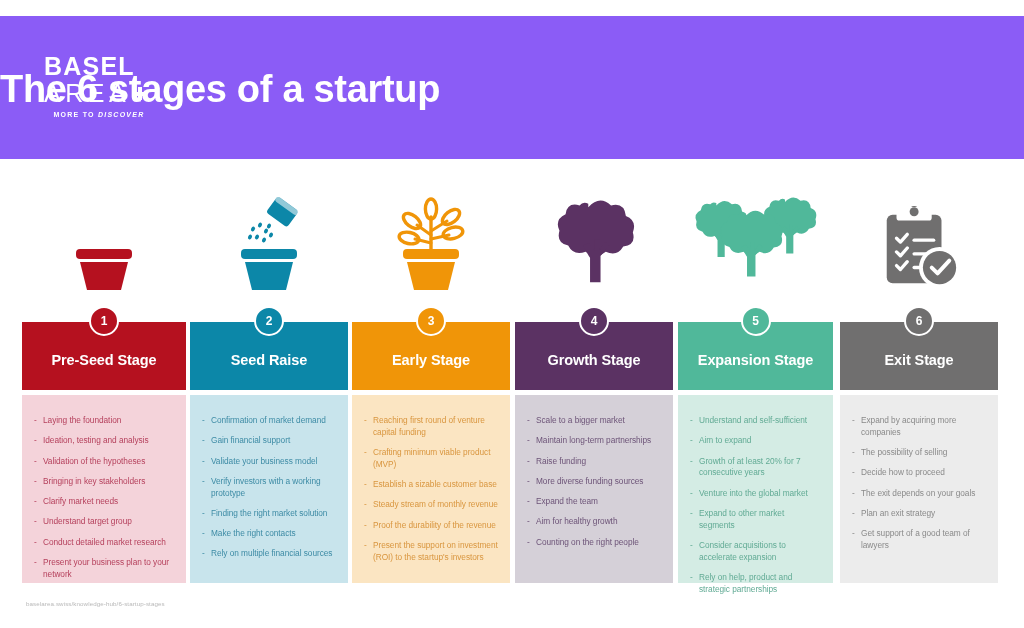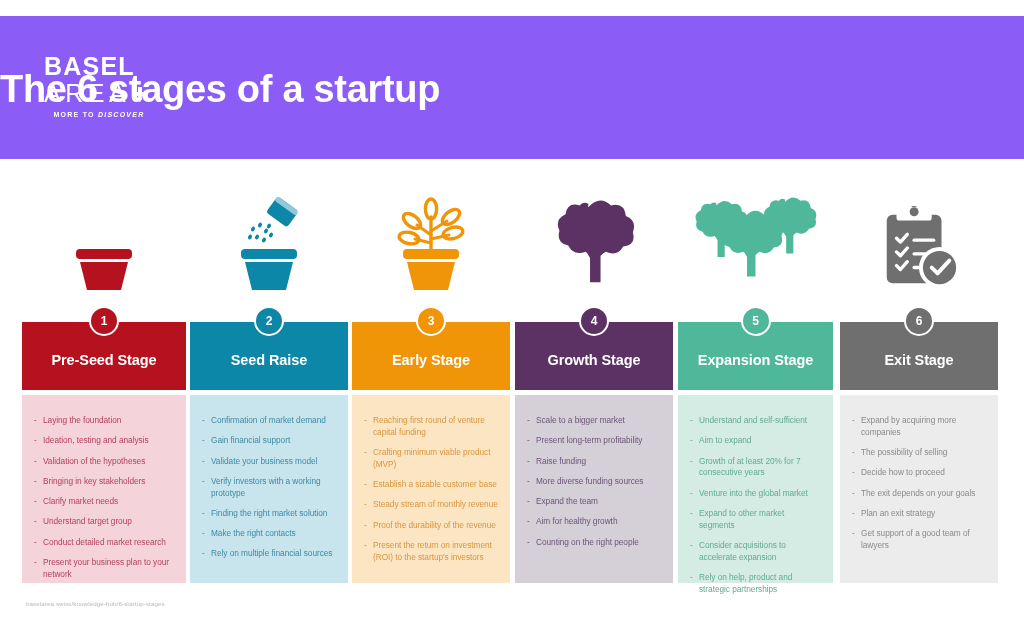--- a/index.html
+++ b/index.html
@@ -382,37 +382,37 @@
         <div class="bullet">
           <span class="bullet-dash">-</span>
           <span class="bullet-text">Steady stream of monthly revenue</span>
         </div>
         <div class="bullet">
           <span class="bullet-dash">-</span>
           <span class="bullet-text">Proof the durability of the revenue</span>
         </div>
         <div class="bullet">
           <span class="bullet-dash">-</span>
-          <span class="bullet-text">Present the return on investment (ROI) to the startup's investors</span>
+          <span class="bullet-text">Present the support on investment (ROI) to the startup's investors</span>
         </div>
       </div>
     </div>
     <div class="col" style="left: 515px; width: 158px;">
       <div class="col-header" style="background: rgb(91, 50, 99);">
         <div class="badge" style="background: rgb(91, 50, 99);">4</div>
         <div class="col-title">Growth Stage</div>
       </div>
       <div class="col-body" style="background: rgb(213, 208, 216); color: rgb(109, 84, 120);">
         <div class="bullet">
           <span class="bullet-dash">-</span>
           <span class="bullet-text">Scale to a bigger market</span>
         </div>
         <div class="bullet">
           <span class="bullet-dash">-</span>
-          <span class="bullet-text">Present long-term profitability</span>
+          <span class="bullet-text">Maintain long-term partnerships</span>
         </div>
         <div class="bullet">
           <span class="bullet-dash">-</span>
           <span class="bullet-text">Raise funding</span>
         </div>
         <div class="bullet">
           <span class="bullet-dash">-</span>
           <span class="bullet-text">More diverse funding sources</span>
         </div>
         <div class="bullet">

